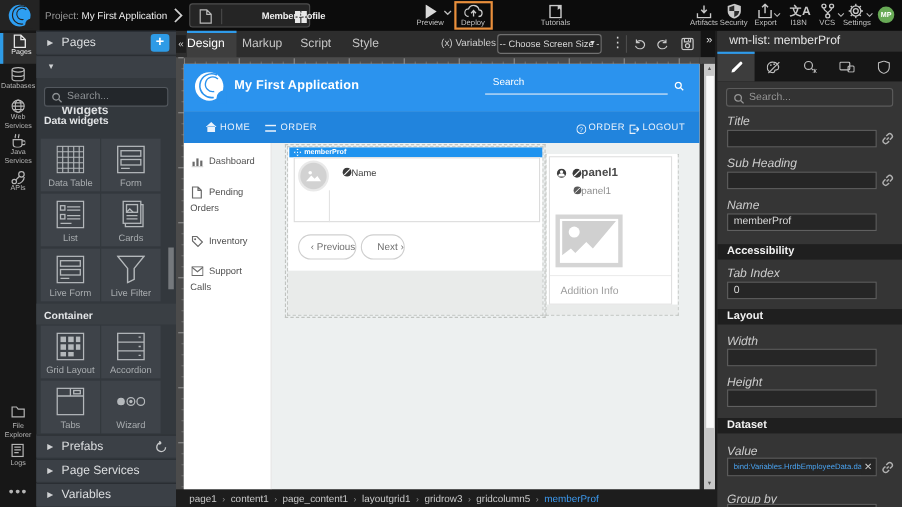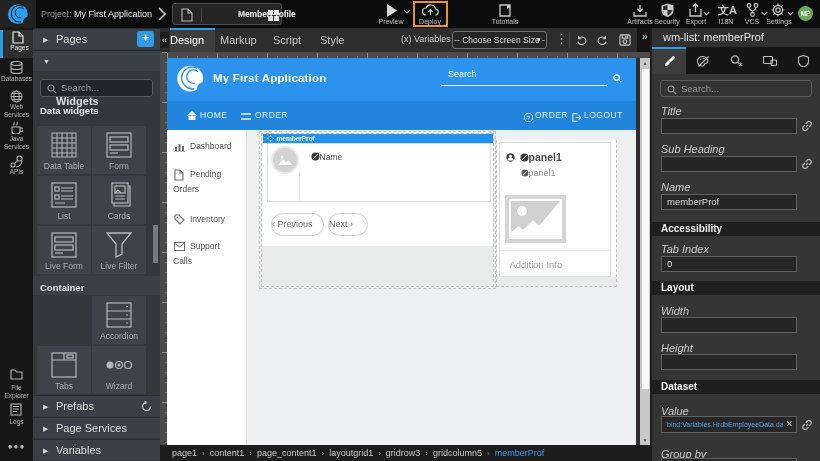--- a/index.html
+++ b/index.html
@@ -55,21 +55,21 @@
 #apptitle { position:absolute; left:46px; top:14px; color:#fff; font-size:11.5px; font-weight:bold; letter-spacing:0.2px; }
 #appnav { position:absolute; left:0; top:43px; width:469px; height:29px; background:#2184dd; }
 .nitem { position:absolute; top:43px; height:29px; line-height:29px; color:#eaf2fc; font-size:8.5px; letter-spacing:0.5px; }
 #appside { position:absolute; left:0; top:72px; width:80px; height:315.5px; background:#fff; border-right:1px solid #e2e2e2; }
 .sideitem { position:absolute; color:#4f4f4f; font-size:8.5px; }
 #searchtxt { position:absolute; left:281px; top:11px; color:#fff; font-size:9px; }
 #searchline { position:absolute; left:274px; top:27px; width:166px; height:1px; background:#e8eef5; }
 .dash { position:absolute; border:1px dashed #c0c3c0; }
 #mpbar { position:absolute; left:95.5px; top:76px; width:230px; height:9px; background:#1f93ef; color:#fff; font-size:6.5px; font-weight:bold; line-height:9px; }
 #mpcard { position:absolute; left:99.5px; top:85.5px; width:224px; height:59px; background:#fff; border:1px solid #dcdcdc; }
-.pill { position:absolute; top:155.5px; height:23px; background:#fff; border:1.5px solid #cfcfcf; border-radius:12px; color:#6e6e6e; font-size:9px; text-align:left; line-height:20px; }
+.pill { position:absolute; top:155.5px; height:23px; background:#fff; border:1.5px solid #cfcfcf; border-radius:12px; color:#6e6e6e; font-size:9px; text-align:right; line-height:20px; }
 #panelbox { position:absolute; left:331.5px; top:84.5px; width:112px; height:135px; background:#fff; border:1px solid #e0e0e0; }
 
 
 #vsb { position:absolute; left:480px; top:29.5px; width:10px; height:387.5px; background:#c8c8c8; }
 #vsb .thumb { position:absolute; left:1.5px; top:11px; width:7px; height:320px; background:#fafafa; }
 #vsb .arr { position:absolute; left:0; width:10px; height:10px; color:#555; font-size:5px; text-align:center; line-height:10px; }
 #crumbs { position:absolute; left:0; top:417px; width:492px; height:16px; background:#1d1d1d; color:#c9c9c9; font-size:9px; line-height:16px; }
 #crumbs span.sep { color:#8a8a8a; margin:0 5px; font-size:8px; }
 #crumbs b { color:#3d9af0; font-weight:normal; }
 
@@ -291,20 +291,33 @@
           <rect x="4" y="5" width="18" height="5"></rect>
           <rect x="4" y="13" width="18" height="5"></rect>
           <path d="M4 21 h8"></path>
         </g>
       </svg>Live Form</div>
   <div class="tile" style="left:59px;top:198px;"><svg width="26" height="26" viewBox="0 0 26 26">
         <g stroke="#b4b8bb" stroke-width="1.3" fill="none">
           <path d="M1 1 H25 L16 12 V22 L10 25 V12 Z"></path>
         </g>
       </svg>Live Filter</div>
+  <div class="tile" style="left:4px;top:268px;"><svg width="26" height="26" viewBox="0 0 26 26">
+        <g fill="#b4b8bb">
+          <rect x="1" y="1" width="24" height="24" fill="none" stroke="#b4b8bb" stroke-width="1.2"></rect>
+          <rect x="4" y="4" width="5" height="5"></rect>
+          <rect x="11" y="4" width="5" height="5"></rect>
+          <rect x="18" y="4" width="4" height="5"></rect>
+          <rect x="4" y="11" width="5" height="5"></rect>
+          <rect x="11" y="11" width="5" height="5"></rect>
+          <rect x="18" y="11" width="4" height="5"></rect>
+          <rect x="4" y="18" width="5" height="4"></rect>
+          <rect x="11" y="18" width="5" height="4"></rect>
+        </g>
+      </svg>Grid Layout</div>
   <div class="tile" style="left:59px;top:268px;"><svg width="26" height="26" viewBox="0 0 26 26">
         <g stroke="#b4b8bb" stroke-width="1.2" fill="none">
           <rect x="1" y="1" width="24" height="24"></rect>
           <path d="M1 9 H25 M1 17 H25"></path>
           <path d="M20 4.5 h2 M20 13 h2 M20 21 h2"></path>
         </g>
       </svg>Accordion</div>
   <div class="tile" style="left:4px;top:318px;"><svg width="26" height="26" viewBox="0 0 26 26">
         <g stroke="#b4b8bb" stroke-width="1.2" fill="none">
           <rect x="1" y="1" width="24" height="24"></rect>

